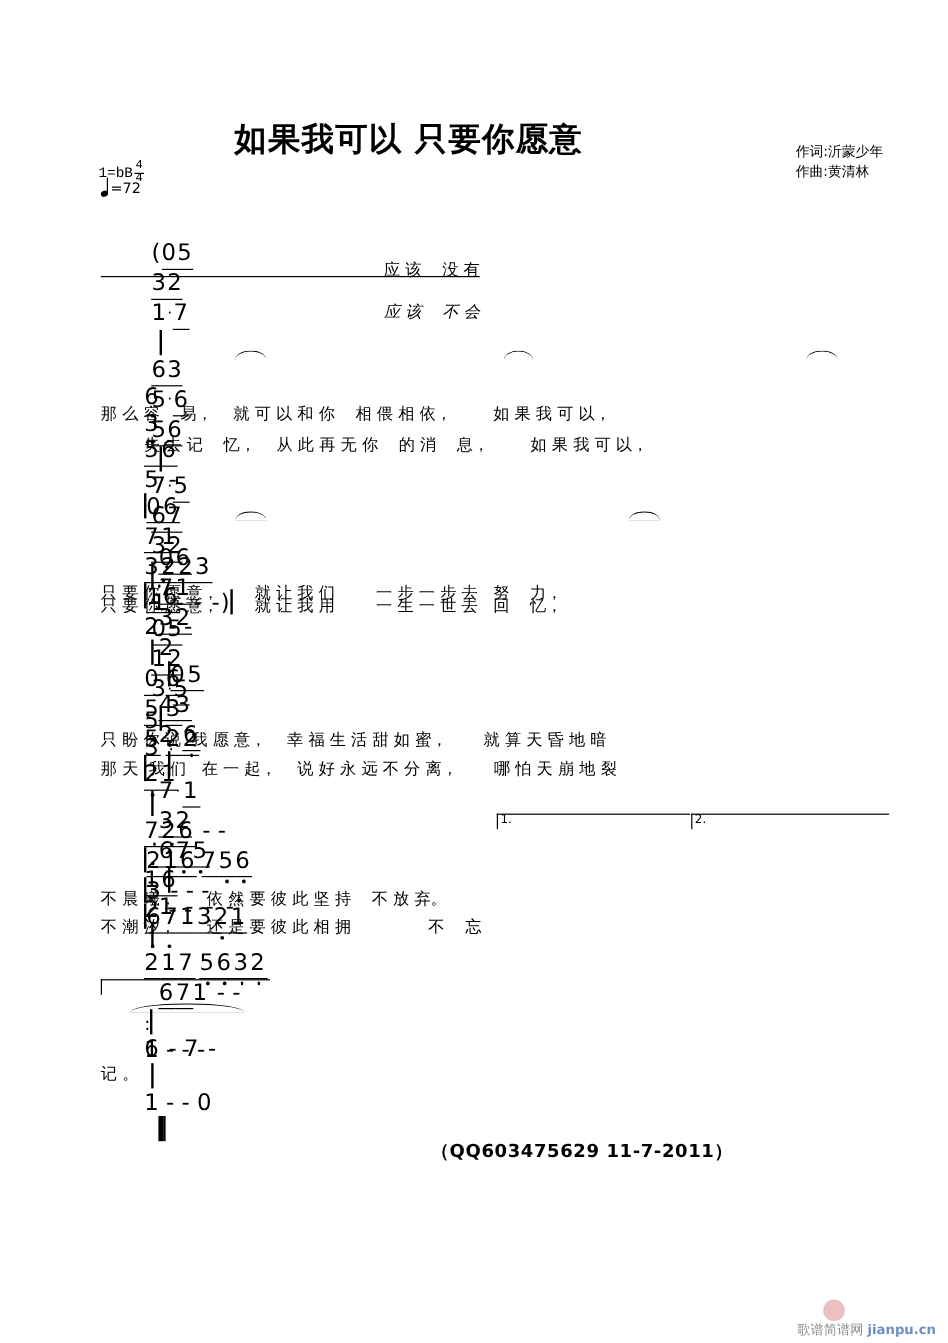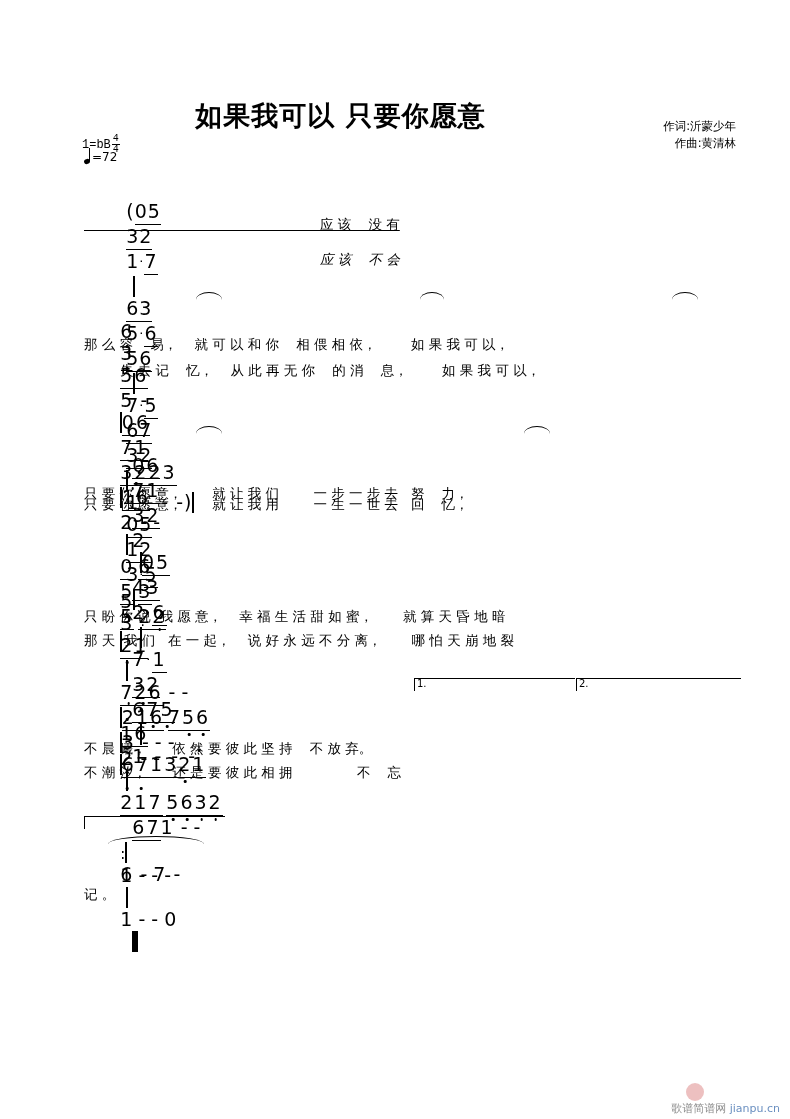--- a/index.html
+++ b/index.html
@@ -30,21 +30,21 @@
     text-align: center;
     font-family: "DejaVu Sans", sans-serif;
     font-weight: bold;
     font-size: 27px;
     letter-spacing: 1px;
   }
   .credits {
     position: absolute;
     right: 54px;
     top: 118px;
-    text-align: right;
+    text-align: left;
     font-family: "DejaVu Sans", sans-serif;
     font-size: 11.5px;
     line-height: 17px;
   }
   .keysig {
     position: absolute;
     left: 82px;
     top: 134px;
     font-family: Liberation Mono, monospace;
     font-size: 12px;
@@ -178,21 +178,21 @@
     position: absolute;
     right: 10px;
     bottom: 4px;
     text-align: right;
     font-family: "DejaVu Sans", sans-serif;
     font-size: 11px;
     color: #b9b9b9;
     line-height: 13px;
   }
   .watermark .cn { color: #8d8d8d; }
-  .watermark .blue { color: #6a8fc0; }
+  .watermark .blue { color: #6a8fc0; font-weight: bold; }
   .wm-logo {
     position: absolute;
     right: 86px;
     bottom: 18px;
     width: 18px; height: 18px;
     border-radius: 50%;
     background: #e8b0b0;
     opacity: .8;
   }
 </style>
@@ -326,19 +326,20 @@
     <div class="tie" style="left:108px; top:10px; width:96px;"></div>
     <div class="notes" style="top:16px;">
       <span class="tok">1</span> - - -
       &nbsp;<span class="bar"></span>
       <span class="tok">1</span> - - <span class="tok">0</span>
       &nbsp;&nbsp;<span class="bar" style="width:4px;"></span><span class="bar"></span>
     </div>
     <div class="lyric" style="top:60px;">记 。</div>
   </div>
 
+  <div class="footer-code">（QQ603475629 11-7-2011）</div>
 
   <div class="wm-logo"></div>
   <div class="watermark">
     <div><span class="cn">歌谱简谱网</span> <span class="blue">jianpu.cn</span></div>
   </div>
 
 </div>
 
 </body></html>

